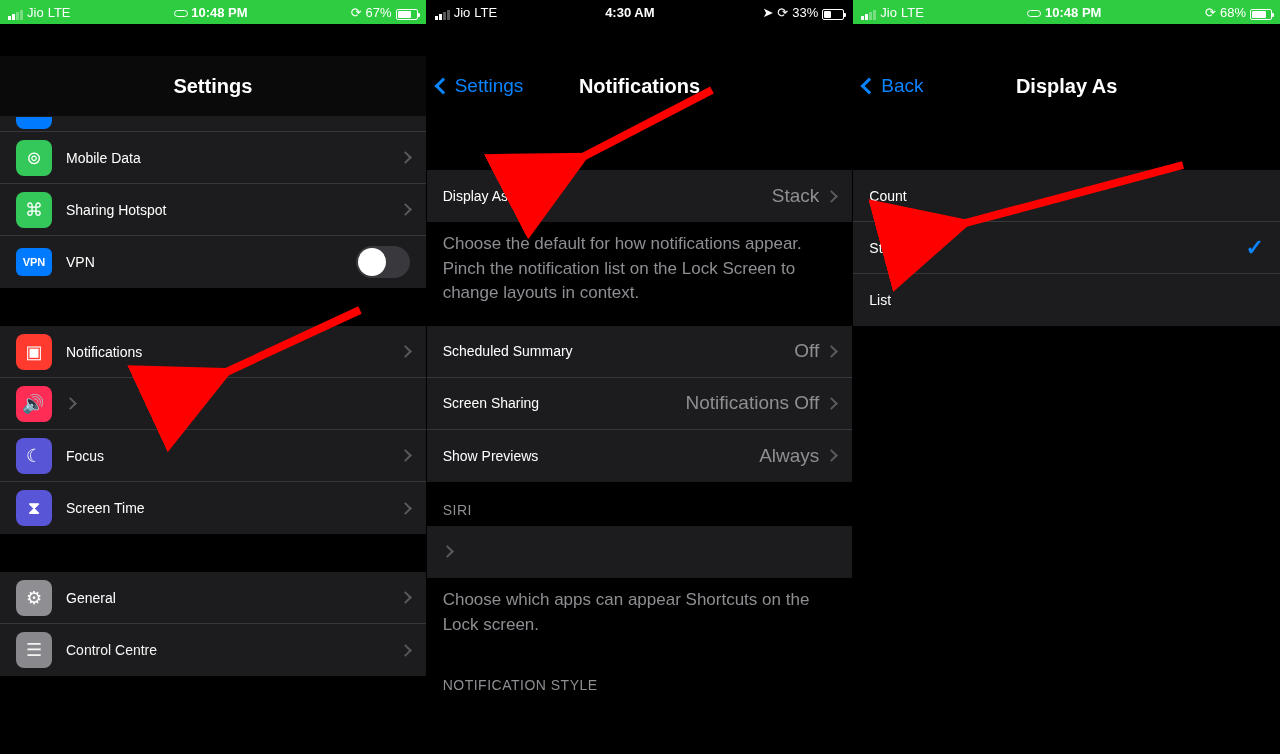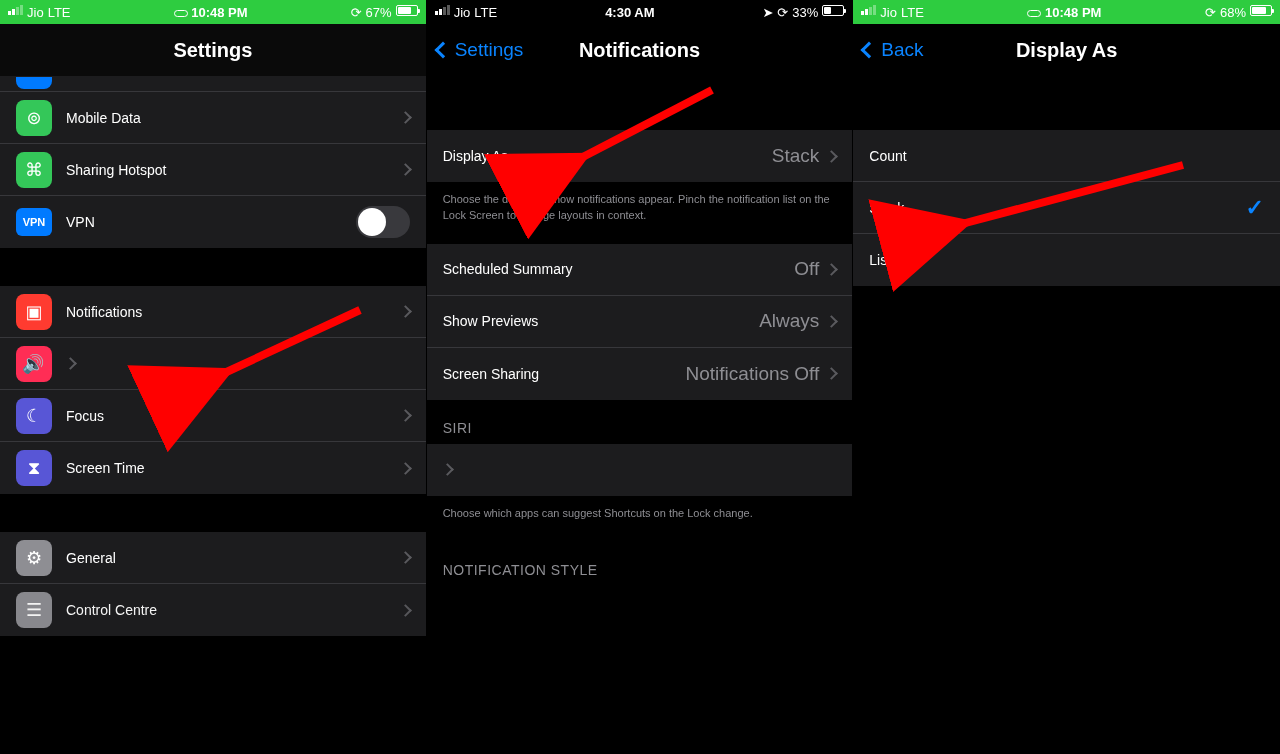--- a/index.html
+++ b/index.html
@@ -5,33 +5,33 @@
 * { margin: 0; padding: 0; box-sizing: border-box; font-family: -apple-system, "Helvetica Neue", Arial, sans-serif; -webkit-font-smoothing: antialiased; }
 html, body { width: 1280px; height: 754px; background: #000; overflow: hidden; }
 .container { display: flex; width: 100%; height: 100%; }
 .phone { width: 426.66px; height: 100%; background: #000; position: relative; border-right: 1px solid #000; overflow: hidden; }
 .phone:last-child { border-right: none; }
 
 
 .status-bar { height: 24px; display: flex; align-items: center; justify-content: space-between; padding: 0 8px; font-size: 13px; font-weight: 500; color: #fff; }
 .status-bar.green { background: #2ecc40; color: #fff; }
 .status-bar.black { background: #000; color: #fff; }
-.sb-left, .sb-right { display: flex; align-items: flex-start; gap: 4px; }
+.sb-left, .sb-right { display: flex; align-items: flex-end; gap: 4px; }
 .sb-center { font-weight: 600; }
 .sig-bars { display: inline-flex; align-items: flex-end; gap: 1px; }
 .sig-bars span { width: 3px; background: currentColor; display: inline-block; }
 .sig-bars span:nth-child(1){height:4px}.sig-bars span:nth-child(2){height:6px}.sig-bars span:nth-child(3){height:8px;opacity:.35}.sig-bars span:nth-child(4){height:10px;opacity:.35}
 .battery { display: inline-flex; align-items: center; }
 .battery-body { width: 22px; height: 11px; border: 1px solid currentColor; border-radius: 2px; position: relative; }
 .battery-body::after { content:""; position:absolute; right:-3px; top:3px; width:2px; height:4px; background:currentColor; border-radius:0 1px 1px 0; }
 .battery-fill { position:absolute; left:1px; top:1px; bottom:1px; background: currentColor; border-radius:1px; }
 .link-icon { width: 14px; height: 7px; border: 1.5px solid currentColor; border-radius: 4px; display:inline-block; }
 
 
-.nav { height: 52px; display: flex; align-items: center; justify-content: center; position: relative; background: rgba(28,28,30,.35); }
+.nav { height: 60px; display: flex; align-items: center; justify-content: center; position: relative; background: rgba(28,28,30,.35); margin-top: 32px; }
 .nav.dark { background: #000; }
 .nav-title { color: #fff; font-size: 20px; font-weight: 600; }
 .nav-back { position: absolute; left: 10px; display: flex; align-items: center; color: #0a84ff; font-size: 19px; gap: 2px; cursor: pointer; }
 .chev-left { width: 12px; height: 12px; border-left: 3px solid #0a84ff; border-bottom: 3px solid #0a84ff; transform: rotate(45deg); margin-right: 4px; }
 
 
 .section { background: #1c1c1e; }
 .row { display: flex; align-items: center; padding: 0 16px; min-height: 52px; border-bottom: 0.5px solid rgba(120,120,128,.3); position: relative; cursor: pointer; }
 .row:last-child { border-bottom: none; }
 .icon-wrap { width: 36px; height: 36px; border-radius: 8px; display: flex; align-items: center; justify-content: center; margin-right: 14px; flex-shrink: 0; }
@@ -39,21 +39,21 @@
 .row-value { color: #8e8e93; font-size: 19px; margin-right: 8px; }
 .chev-right { width: 9px; height: 9px; border-top: 2.5px solid #5a5a5e; border-right: 2.5px solid #5a5a5e; transform: rotate(45deg); }
 .check { color: #0a84ff; font-size: 22px; font-weight: 700; }
 
 
 .toggle { width: 54px; height: 32px; background: #39393d; border-radius: 16px; position: relative; }
 .toggle .knob { position: absolute; width: 28px; height: 28px; background: #fff; border-radius: 50%; top: 2px; left: 2px; }
 
 
 .gap { height: 38px; }
-.footer-text { color: #8e8e93; font-size: 11px; line-height: 1.45; padding: 10px 16px 20px; }
+.footer-text { color: #8e8e93; font-size: 17px; line-height: 1.45; padding: 10px 16px 20px; }
 .header-text { color: #8e8e93; font-size: 14px; padding: 20px 16px 8px; text-transform: uppercase; letter-spacing: .5px; }
 
 
 .ic-green { background: #34c759; }
 .ic-red   { background: #ff3b30; }
 .ic-pink  { background: #ff2d55; }
 .ic-indigo{ background: #5856d6; }
 .ic-gray  { background: #8e8e93; }
 .icon-glyph { color: #fff; font-size: 18px; }
 
@@ -236,38 +236,38 @@
     </div>
     <div class="footer-text">Choose the default for how notifications appear. Pinch the notification list on the Lock Screen to change layouts in context.</div>
 
     <div class="section">
       <div class="row">
         <div class="row-label">Scheduled Summary</div>
         <div class="row-value">Off</div>
         <span class="chev-right"></span>
       </div>
       <div class="row">
+        <div class="row-label">Screen Sharing</div>
+        <div class="row-value">Notifications Off</div>
+        <span class="chev-right"></span>
+      </div>
+      <div class="row">
         <div class="row-label">Show Previews</div>
         <div class="row-value">Always</div>
         <span class="chev-right"></span>
       </div>
-      <div class="row">
-        <div class="row-label">Screen Sharing</div>
-        <div class="row-value">Notifications Off</div>
-        <span class="chev-right"></span>
-      </div>
     </div>
 
     <div class="header-text">SIRI</div>
     <div class="section">
       <div class="row">
         <span class="chev-right"></span>
       </div>
     </div>
-    <div class="footer-text">Choose which apps can suggest Shortcuts on the Lock change.</div>
+    <div class="footer-text">Choose which apps can appear Shortcuts on the Lock screen.</div>
 
     <div class="header-text" style="padding-bottom:0">NOTIFICATION STYLE</div>
 
     <div class="arrow" style="left:135px; top:80px;">
       <svg width="170" height="100">
           <defs>
             <marker id="ah2" markerWidth="12" markerHeight="12" refX="2" refY="6" orient="auto">
               <path d="M12,0 L0,6 L12,12 Z" fill="#ff0000"></path>
             </marker>
           </defs>

